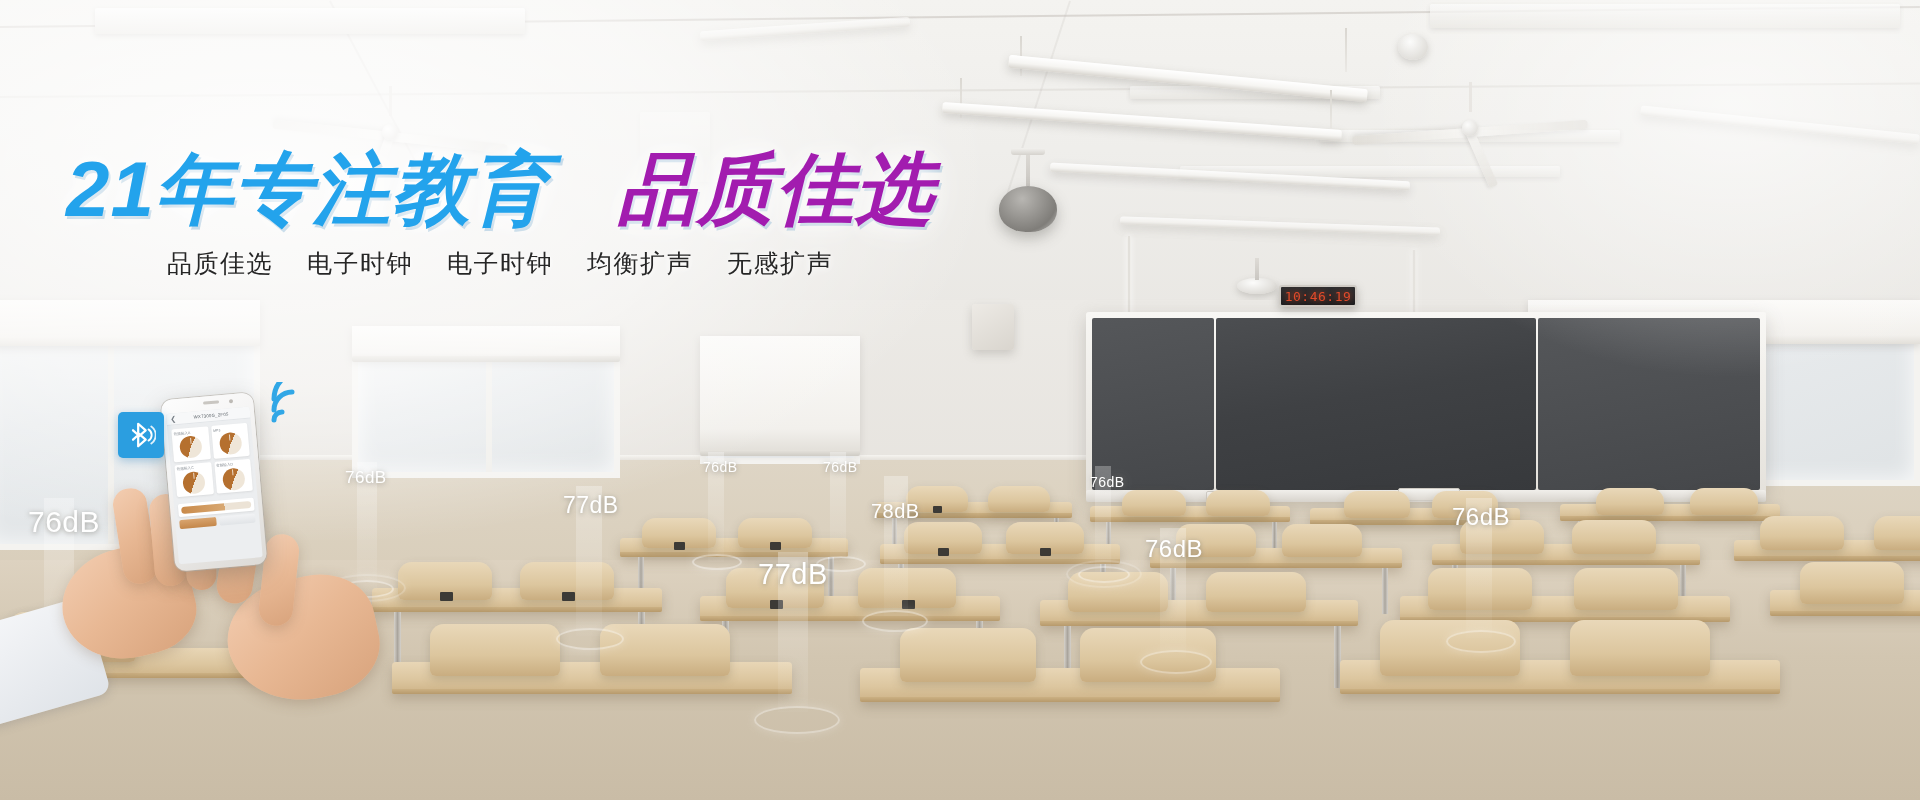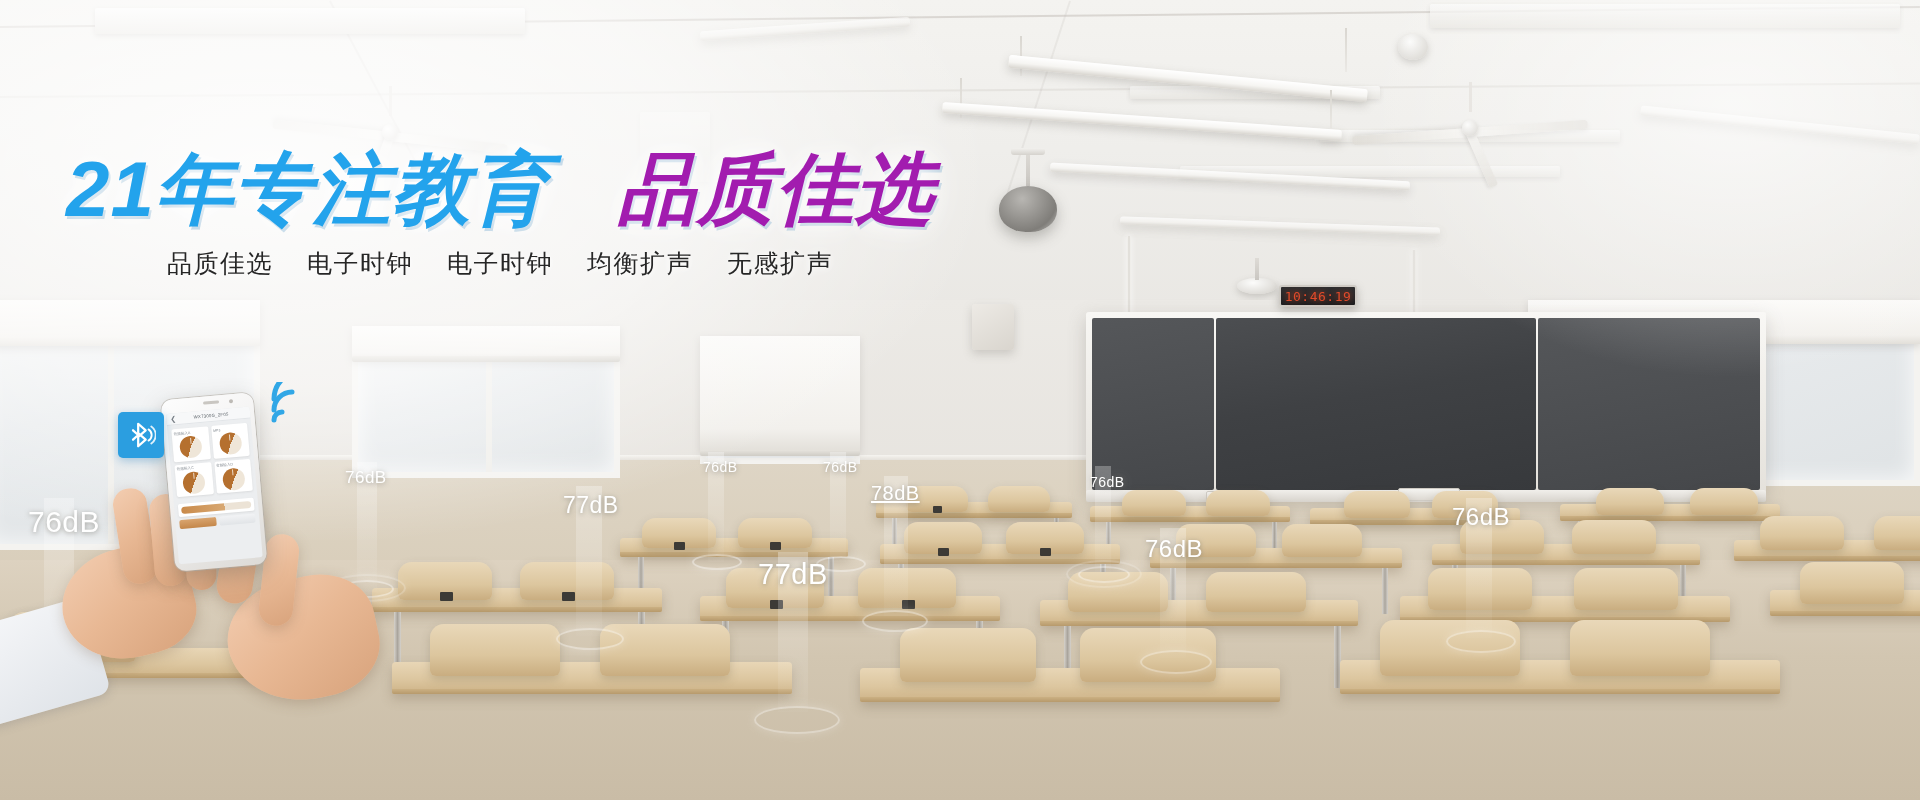--- a/index.html
+++ b/index.html
@@ -633,21 +633,21 @@
 
   <div class="haze"></div>
   <div class="haze-r"></div>
 
   <div id="db-layer">
       <div class="db-label" style="left: 28px; top: 505px; font-size: 30px;">76dB</div>
       <div class="db-label" style="left: 345px; top: 468px; font-size: 17px;">76dB</div>
       <div class="db-label" style="left: 563px; top: 492px; font-size: 23px;">77dB</div>
       <div class="db-label" style="left: 703px; top: 459px; font-size: 14px;">76dB</div>
       <div class="db-label" style="left: 823px; top: 459px; font-size: 14px;">76dB</div>
-      <div class="db-label" style="left: 871px; top: 482px; font-size: 20px; text-decoration: underline;">78dB</div>
+      <div class="db-label" style="left: 871px; top: 500px; font-size: 20px;">78dB</div>
       <div class="db-label" style="left: 1090px; top: 474px; font-size: 14px;">76dB</div>
       <div class="db-label" style="left: 758px; top: 558px; font-size: 29px;">77dB</div>
       <div class="db-label" style="left: 1145px; top: 535px; font-size: 24px;">76dB</div>
       <div class="db-label" style="left: 1452px; top: 503px; font-size: 24px;">76dB</div>
     </div>
 
   <div class="cuff" style="left:-30px;top:612px;width:130px;height:100px;border-radius:12px;transform:rotate(-16deg);"></div>
 
   <div class="hand">
     <div class="hand-part" style="left:62px;top:548px;width:132px;height:110px;border-radius:50% 42% 38% 52%;transform:rotate(-14deg);"></div>

